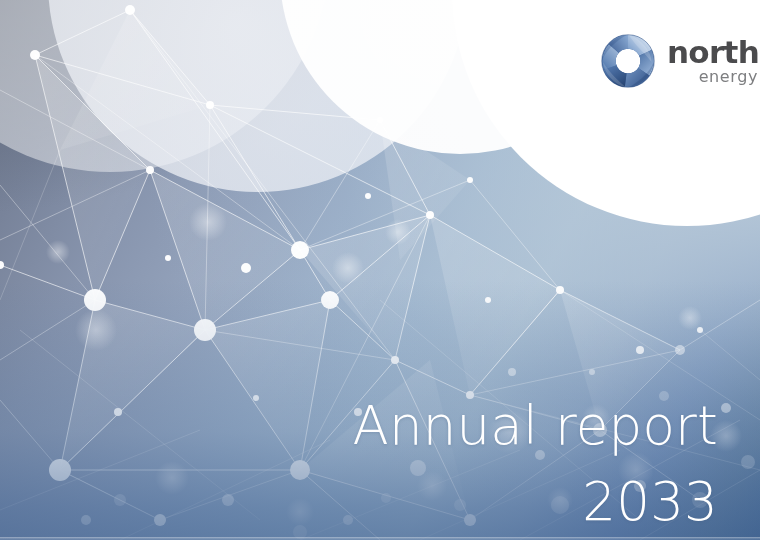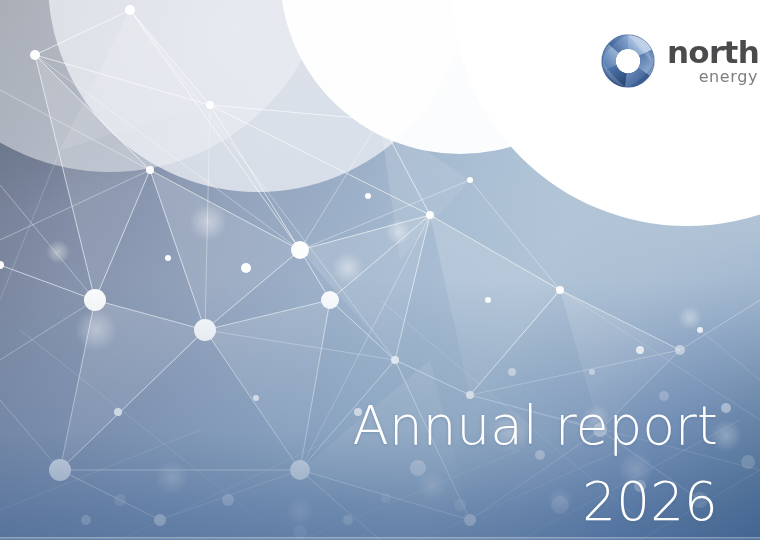--- a/index.html
+++ b/index.html
@@ -434,17 +434,17 @@
       <circle cx="50" cy="50" r="47" fill="none" stroke="#2e4f83" stroke-opacity="0.55" stroke-width="1.6"></circle>
     </svg>
     <div class="logo-text">
       <span class="logo-word">north</span>
       <span class="logo-sub">energy</span>
     </div>
   </div>
 
   <div class="title-block">
     <div class="title-line">Annual report</div>
-    <div class="title-line">2026</div>
+    <div class="title-line">2033</div>
   </div>
 
   <div class="bottom-hairline"></div>
 </div>
 
 </body></html>

